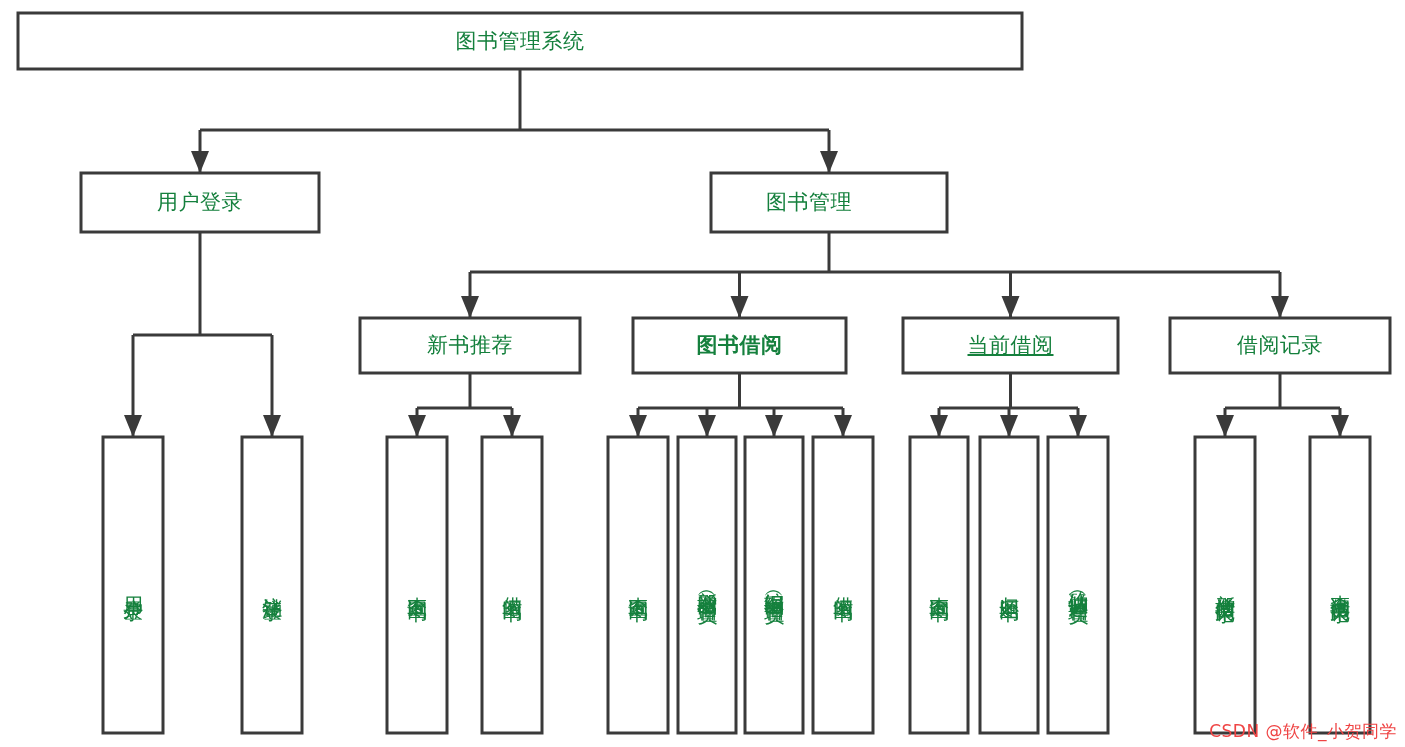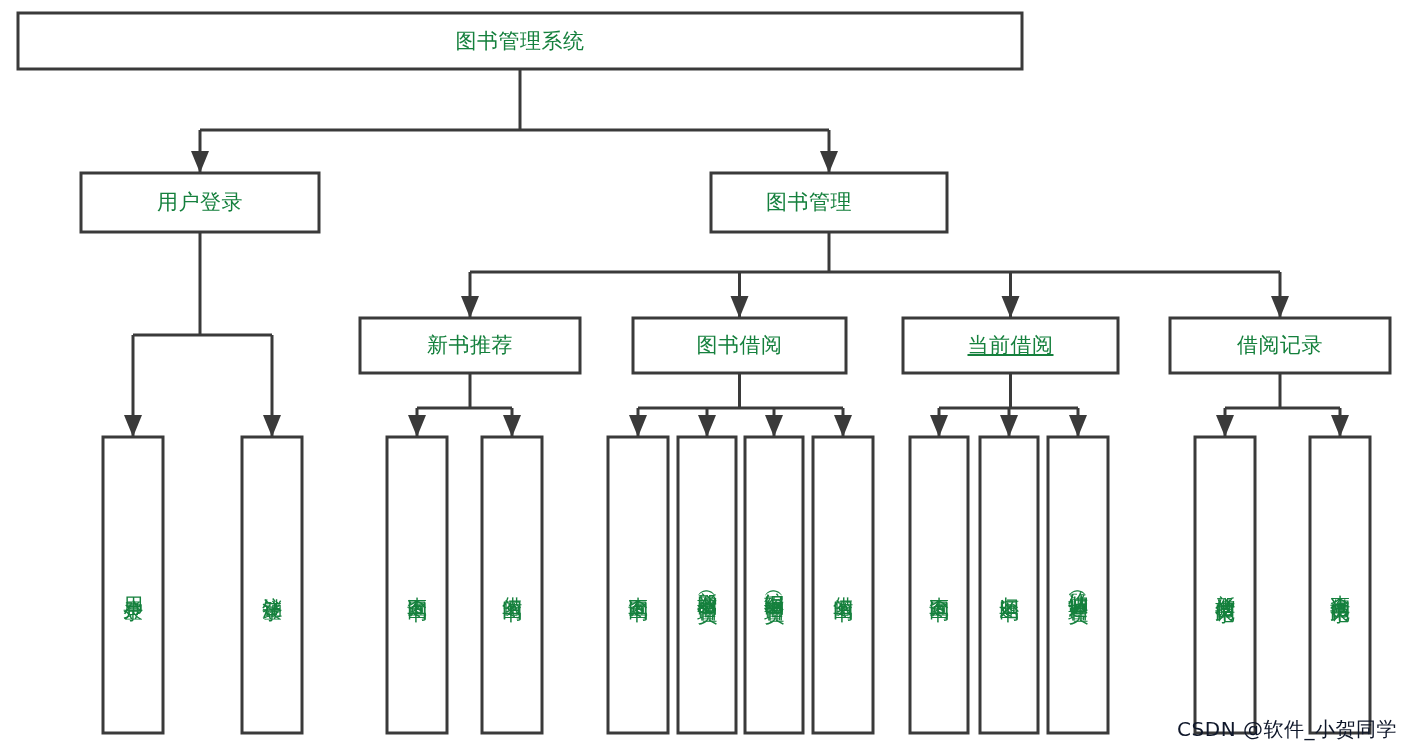--- a/index.html
+++ b/index.html
@@ -55,22 +55,22 @@
   .node-label.vertical {
     writing-mode: vertical-rl;
     text-orientation: upright;
     letter-spacing: 2px;
     font-size: 20px;
   }
   .watermark {
     position: absolute;
     right: 8px;
     bottom: 4px;
-    color: #0f172a;
-    font-size: 20px;
+    color: #ef4444;
+    font-size: 17px;
     letter-spacing: 0.5px;
     white-space: nowrap;
     margin-top: 14px;
   }
 </style>
 </head>
 <body>
 
 <div id="canvas">
   <svg id="diagram" viewBox="0 0 1405 747">
@@ -149,21 +149,21 @@
         <rect x="1048" y="437" width="60" height="296" class="box-rect"></rect>
         <rect x="1195" y="437" width="60" height="296" class="box-rect"></rect>
         <rect x="1310" y="437" width="60" height="296" class="box-rect"></rect>
       </g>
   </svg>
   <div id="labels-layer">
       <div class="node-label" style="left: 18px; top: 13px; width: 1004px; height: 56px;">图书管理系统</div>
       <div class="node-label" style="left: 81px; top: 173px; width: 238px; height: 59px;">用户登录</div>
       <div class="node-label" style="left: 711px; top: 173px; width: 196px; height: 59px;">图书管理</div>
       <div class="node-label" style="left: 360px; top: 318px; width: 220px; height: 55px;">新书推荐</div>
-      <div class="node-label" style="left: 633px; top: 318px; width: 213px; height: 55px;">图书借阅</div>
+      <div class="node-label" style="left: 633px; top: 318px; width: 213px; height: 55px; font-weight: bold;">图书借阅</div>
       <div class="node-label" style="left: 903px; top: 318px; width: 215px; height: 55px; text-decoration: underline;">当前借阅</div>
       <div class="node-label" style="left: 1170px; top: 318px; width: 220px; height: 55px;">借阅记录</div>
       <div class="node-label vertical" style="left: 103px; top: 437px; width: 60px; height: 296px;">用户登录</div>
       <div class="node-label vertical" style="left: 242px; top: 437px; width: 60px; height: 296px;">注销登录</div>
       <div class="node-label vertical" style="left: 387px; top: 437px; width: 60px; height: 296px;">查询图书</div>
       <div class="node-label vertical" style="left: 482px; top: 437px; width: 60px; height: 296px;">借阅图书</div>
       <div class="node-label vertical" style="left: 608px; top: 437px; width: 60px; height: 296px;">查询图书</div>
       <div class="node-label vertical" style="left: 678px; top: 437px; width: 58px; height: 296px;">新增图书（管理员）</div>
       <div class="node-label vertical" style="left: 745px; top: 437px; width: 58px; height: 296px;">编辑图书（管理员）</div>
       <div class="node-label vertical" style="left: 813px; top: 437px; width: 60px; height: 296px;">借阅图书</div>

